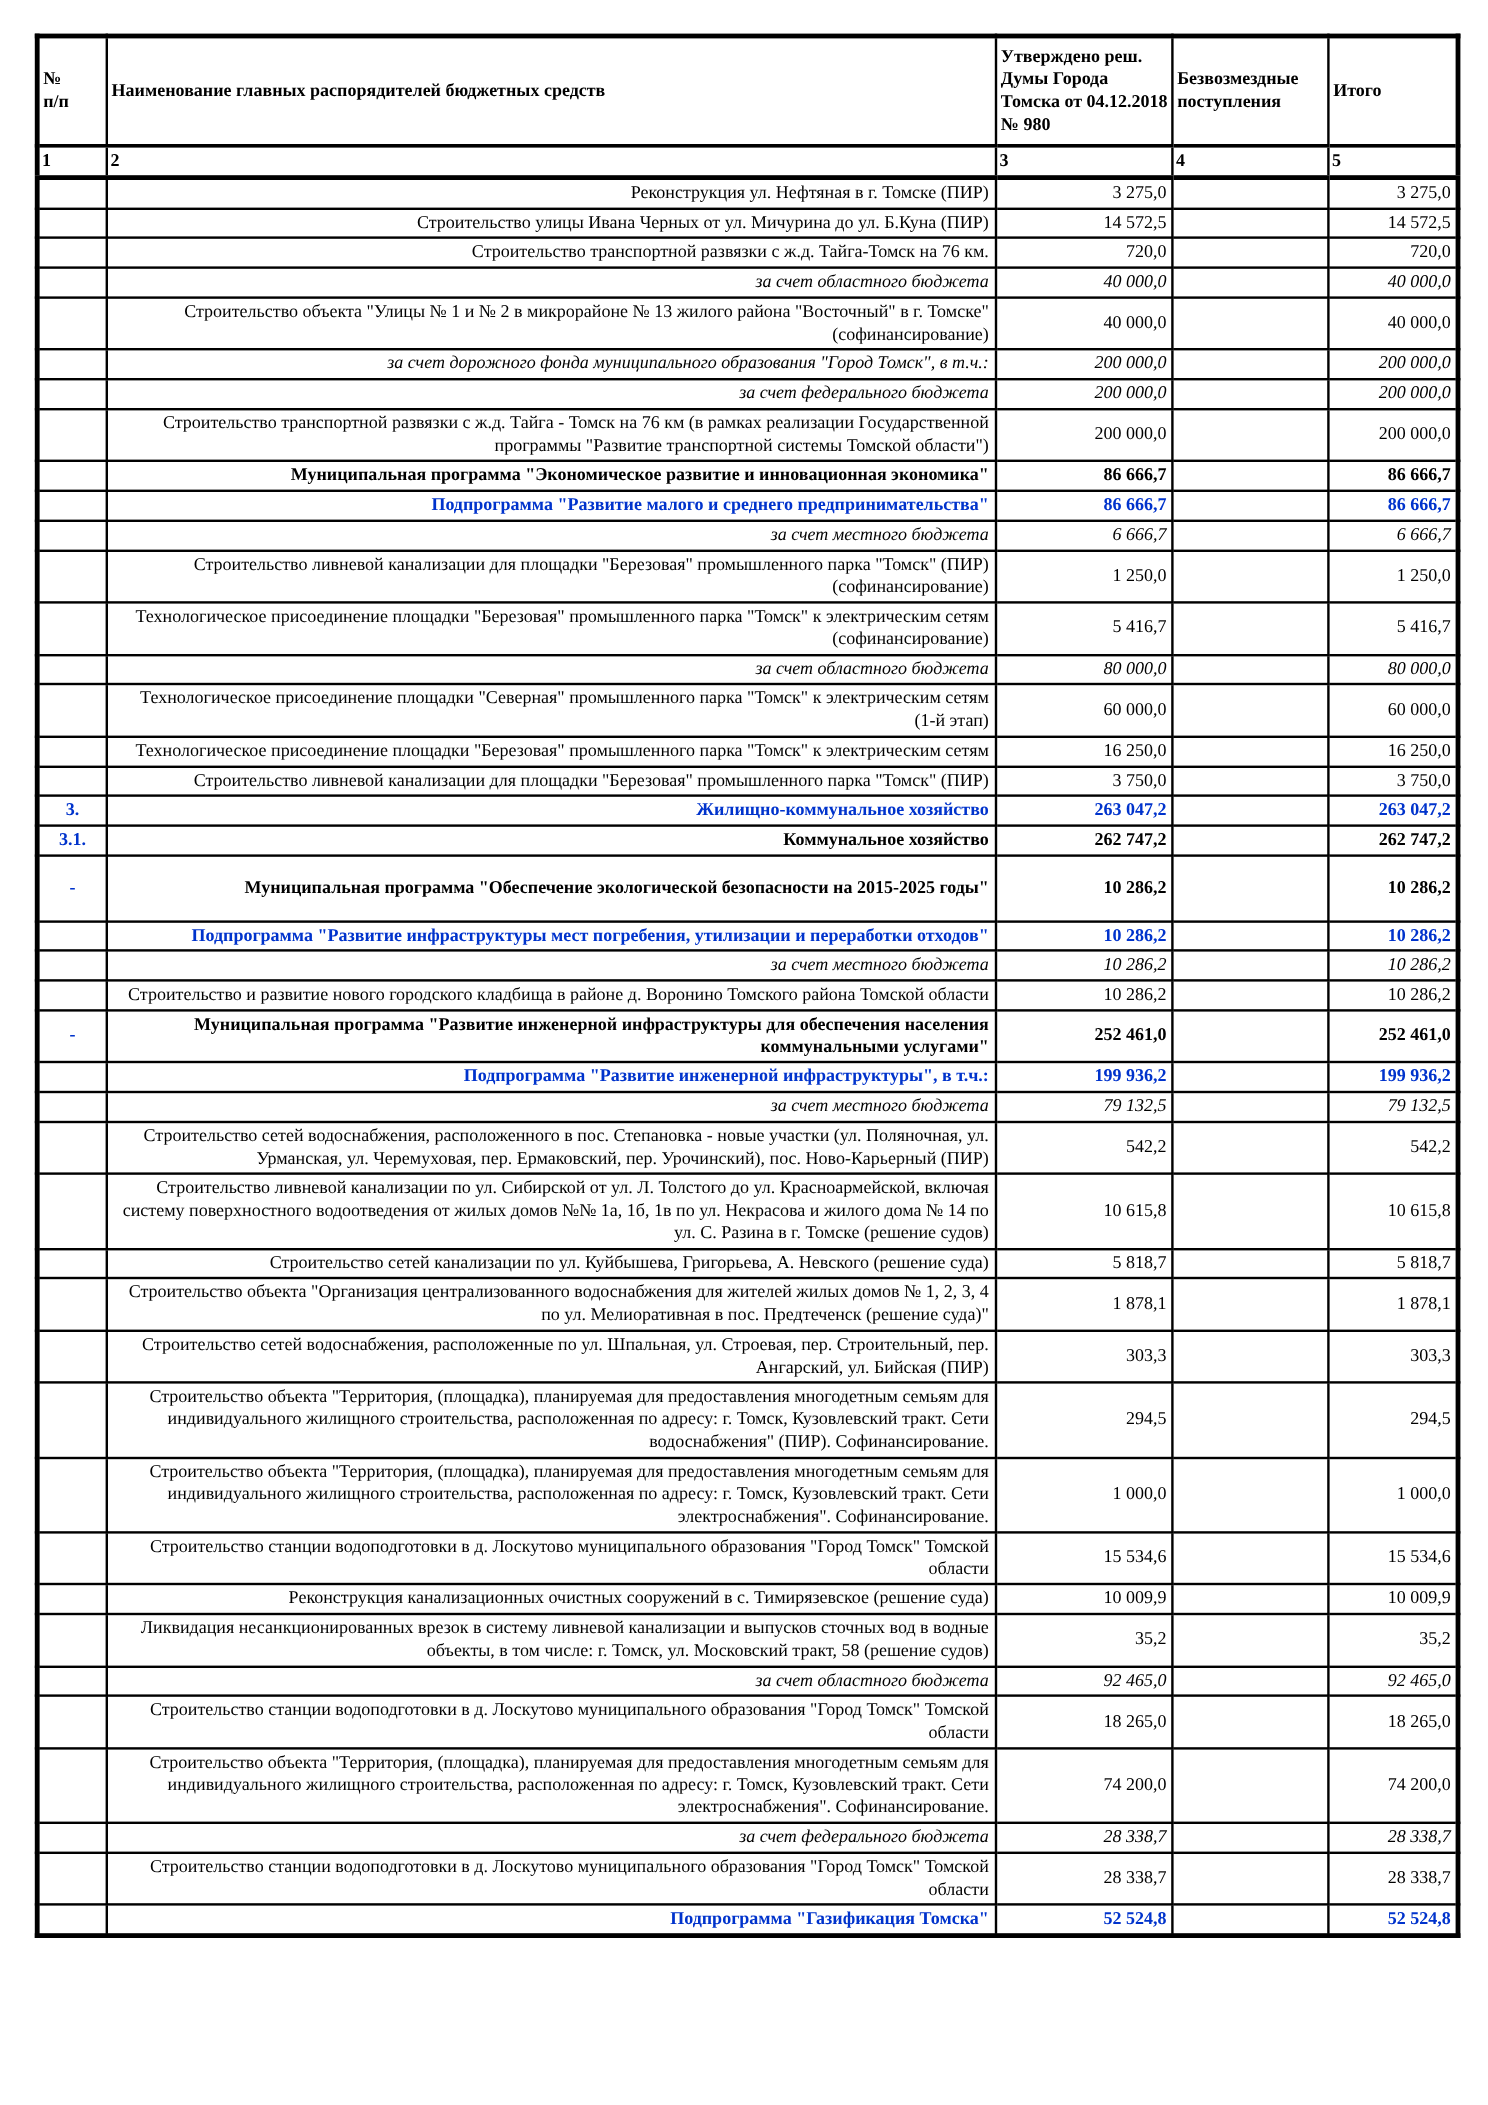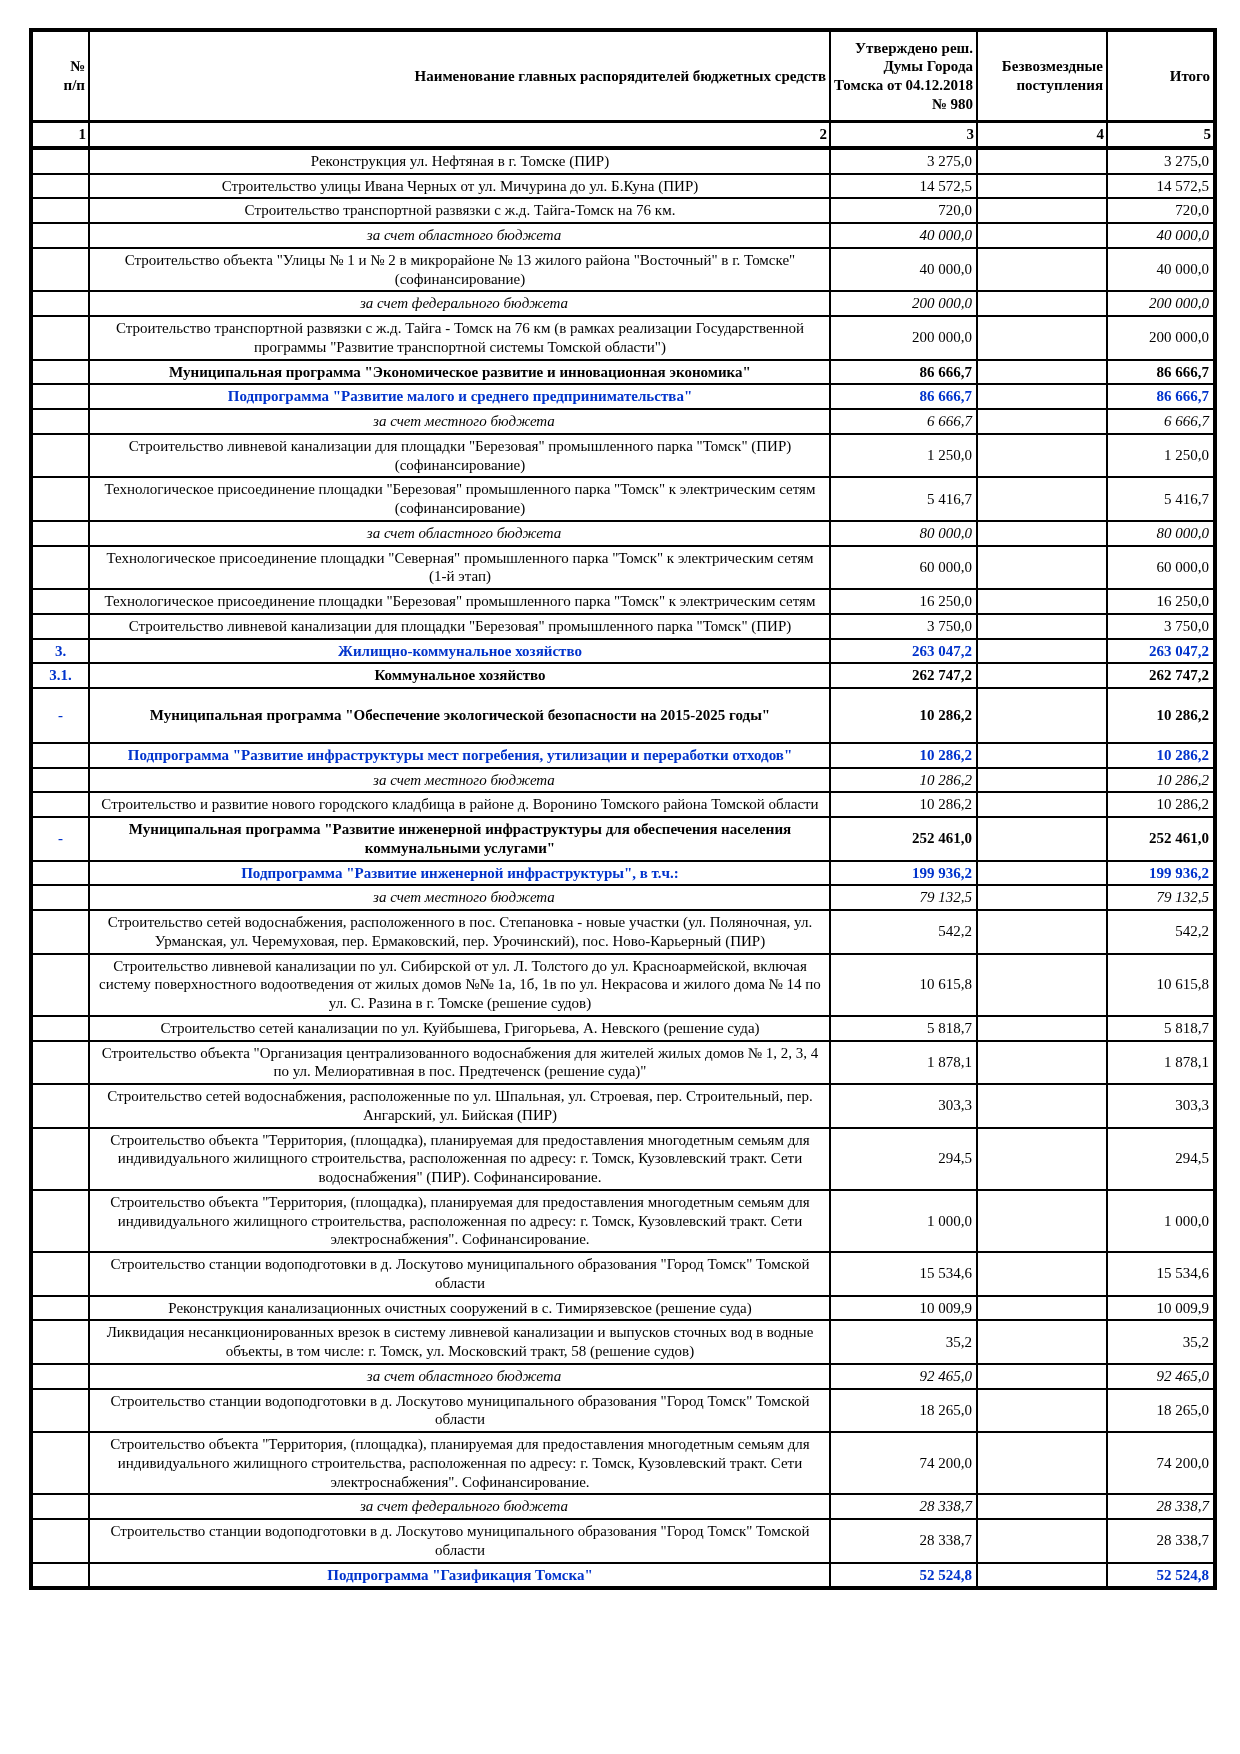--- a/index.html
+++ b/index.html
@@ -39,41 +39,41 @@
 
   th, td {
     border: 2px solid #000000;
     font-size: 15px;
     line-height: 1.25;
     vertical-align: middle;
     padding: 2px 5px;
     overflow: hidden;
   }
   thead th {
-    text-align: right;
+    text-align: left;
     font-weight: bold;
     padding: 4px 3px;
     margin-left: 16px;
   }
   tr.header-row th {
     height: 80px;
     border-bottom: 3px solid #000000;
   }
   tr.colnum-row th {
     border-bottom: 4px solid #000000;
     padding: 2px;
   }
   tbody td:nth-child(1) {
     text-align: center;
     font-weight: bold;
     color: var(--accent, #0033CC);
     padding: 2px 2px;
   }
   tbody td:nth-child(2) {
-    text-align: center;
+    text-align: right;
     padding-left: 6px;
   }
   tbody td:nth-child(3),
   tbody td:nth-child(4),
   tbody td:nth-child(5) {
     text-align: right;
     white-space: nowrap;
     padding-right: 4px;
   }
   tr.r-i td { font-style: italic; padding-left: 14px; }
@@ -143,20 +143,27 @@
         </tr>
         <tr>
           <td></td>
           <td>Строительство объекта "Улицы № 1 и № 2 в микрорайоне № 13 жилого района "Восточный" в г. Томске" (софинансирование)</td>
           <td>40 000,0</td>
           <td></td>
           <td>40 000,0</td>
         </tr>
         <tr class="r-i">
           <td></td>
+          <td>за счет дорожного фонда муниципального образования "Город Томск", в т.ч.:</td>
+          <td>200 000,0</td>
+          <td></td>
+          <td>200 000,0</td>
+        </tr>
+        <tr class="r-i">
+          <td></td>
           <td>за счет федерального бюджета</td>
           <td>200 000,0</td>
           <td></td>
           <td>200 000,0</td>
         </tr>
         <tr>
           <td></td>
           <td>Строительство транспортной развязки с ж.д. Тайга - Томск на 76 км (в рамках реализации Государственной программы "Развитие транспортной системы Томской области")</td>
           <td>200 000,0</td>
           <td></td>

